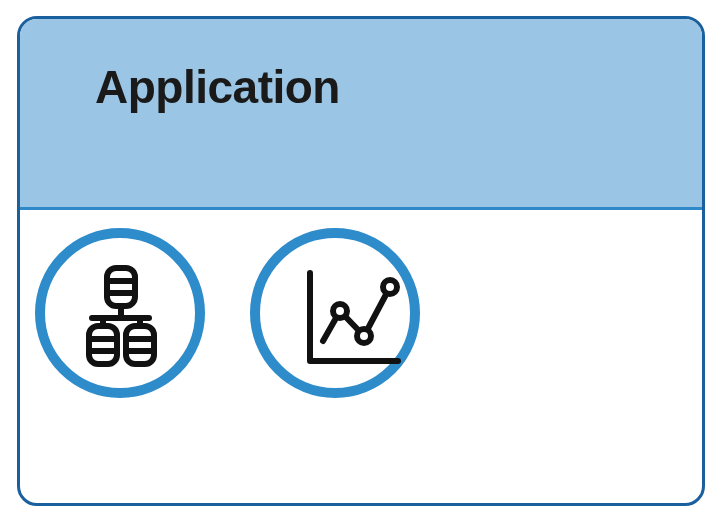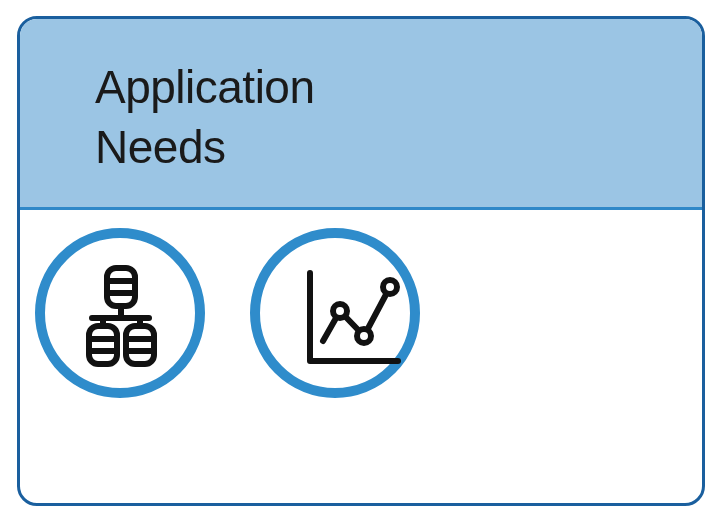--- a/index.html
+++ b/index.html
@@ -18,21 +18,21 @@
       left: 0; top: 0; right: 0;
       height: 188px;
       background: #9bc5e4;
       border-bottom: 3px solid #2f88c8;
     }
     .card-title {
       position: absolute;
       left: 75px; top: 38px;
       margin: 0;
       font-family: "Liberation Sans", sans-serif;
-      font-weight: normal;
+      font-weight: bold;
       font-size: 46px;
       line-height: 60px;
       color: #1a1a1a;
       letter-spacing: -0.5px;
     }
     .card-title span { display: block; }
     .icon-circle {
       position: absolute;
       width: 170px; height: 170px;
       border: 10px solid #2f8ccb;
@@ -44,21 +44,20 @@
     #icon-db { left: 35px; top: 228px; }
     #icon-chart { left: 250px; top: 228px; }
   </style>
 </head>
 <body>
 
 <div class="card">
   <div class="card-header">
     <h1 class="card-title">
       <span>Application</span>
-      <span>Needs</span>
     </h1>
   </div>
 </div>
 
 <div class="icon-circle" id="icon-db">
   <svg viewBox="0 0 150 150">
     <g fill="none" stroke="#111111" stroke-width="6" stroke-linecap="round" stroke-linejoin="round">
 
       <rect x="62" y="30" width="28" height="38" rx="9" ry="9"></rect>
       <line x1="62" y1="43" x2="90" y2="43"></line>

